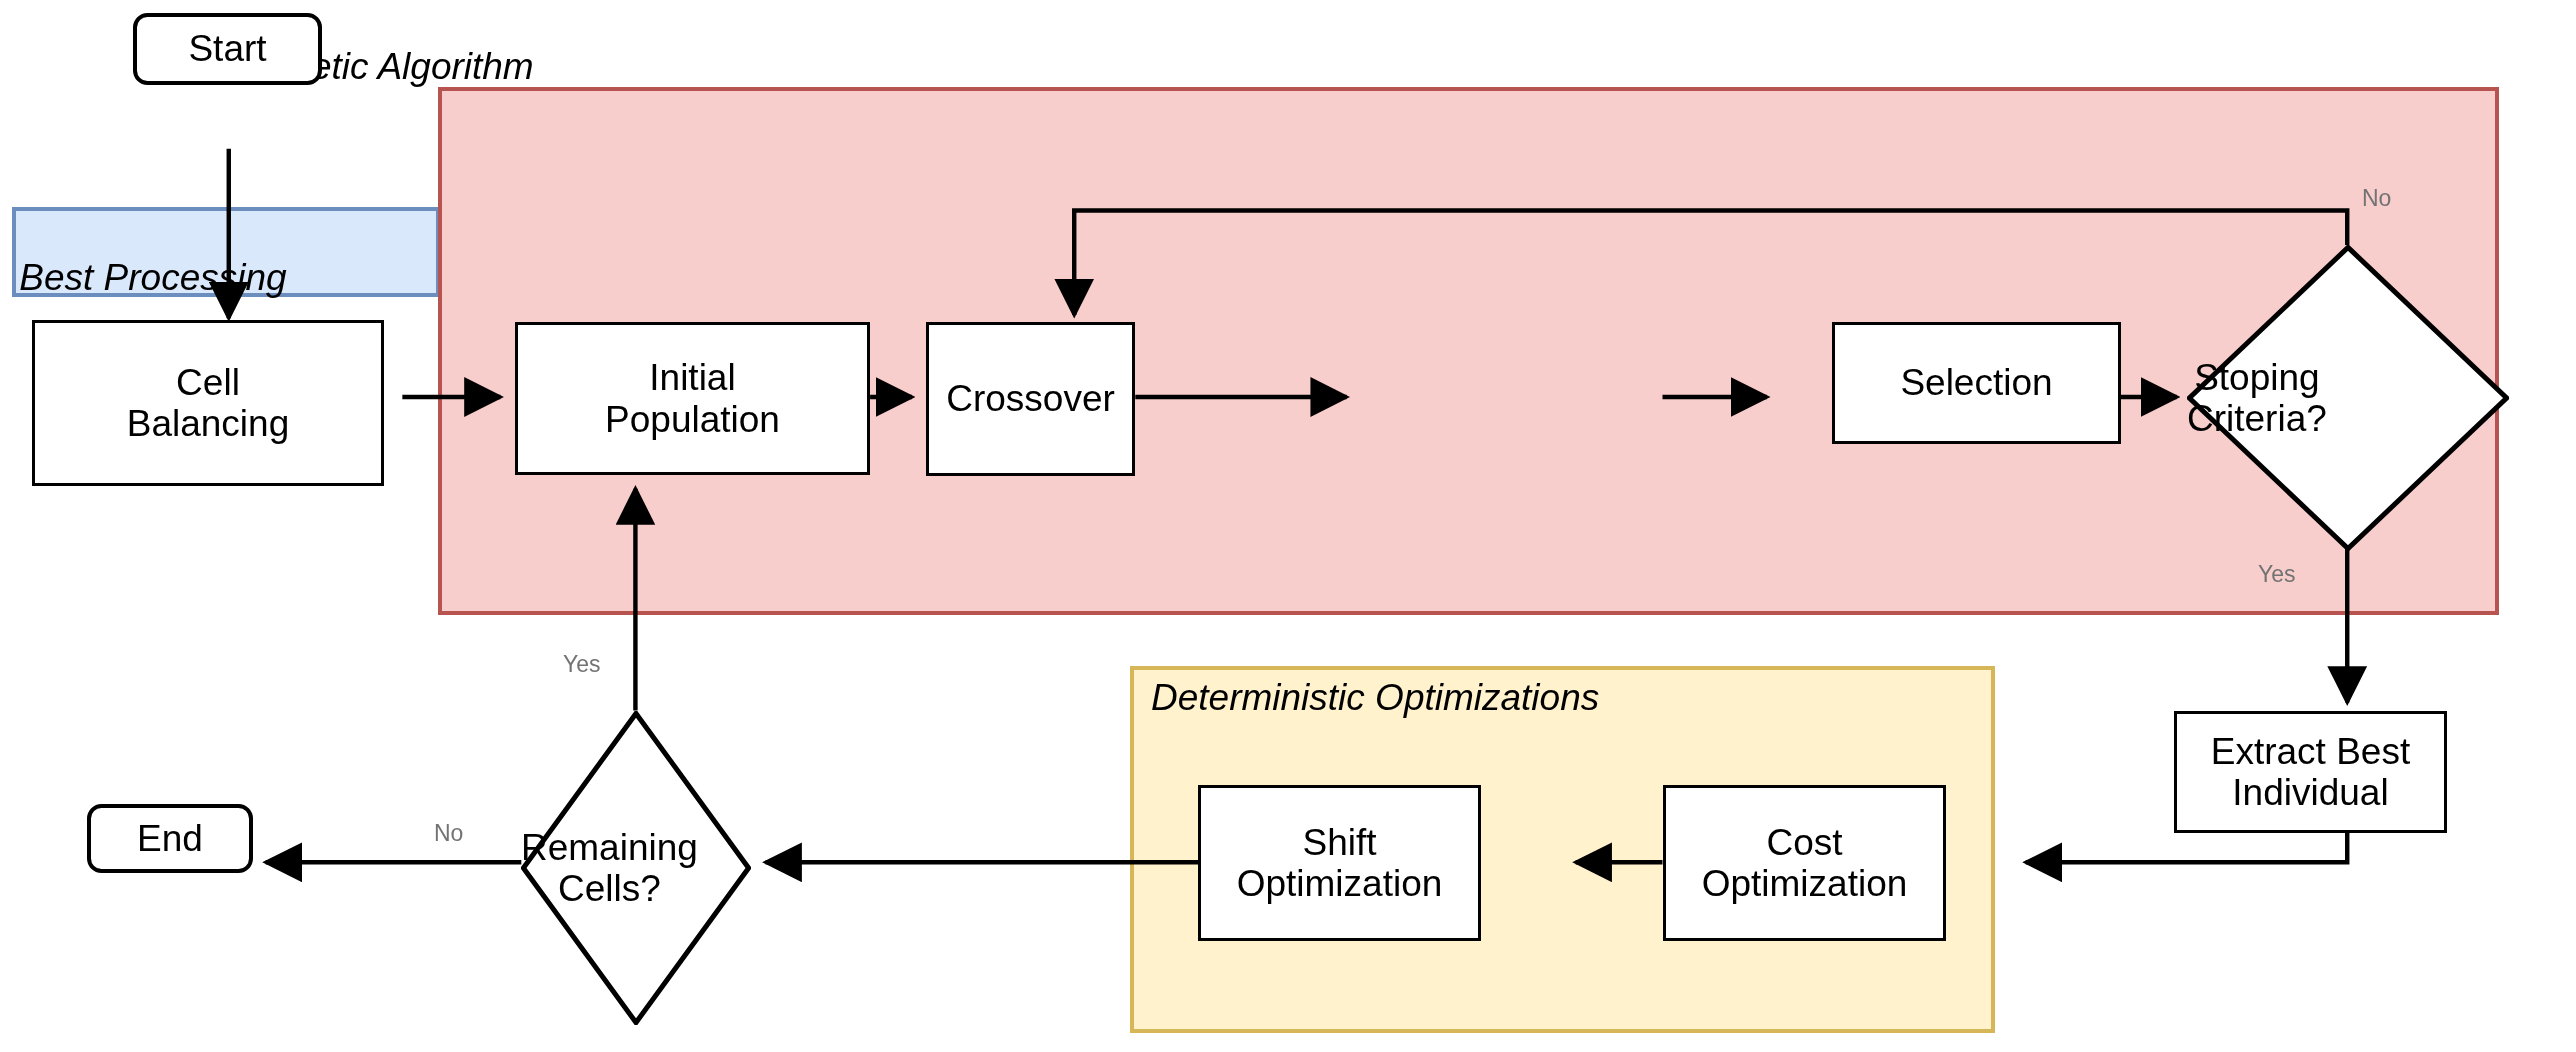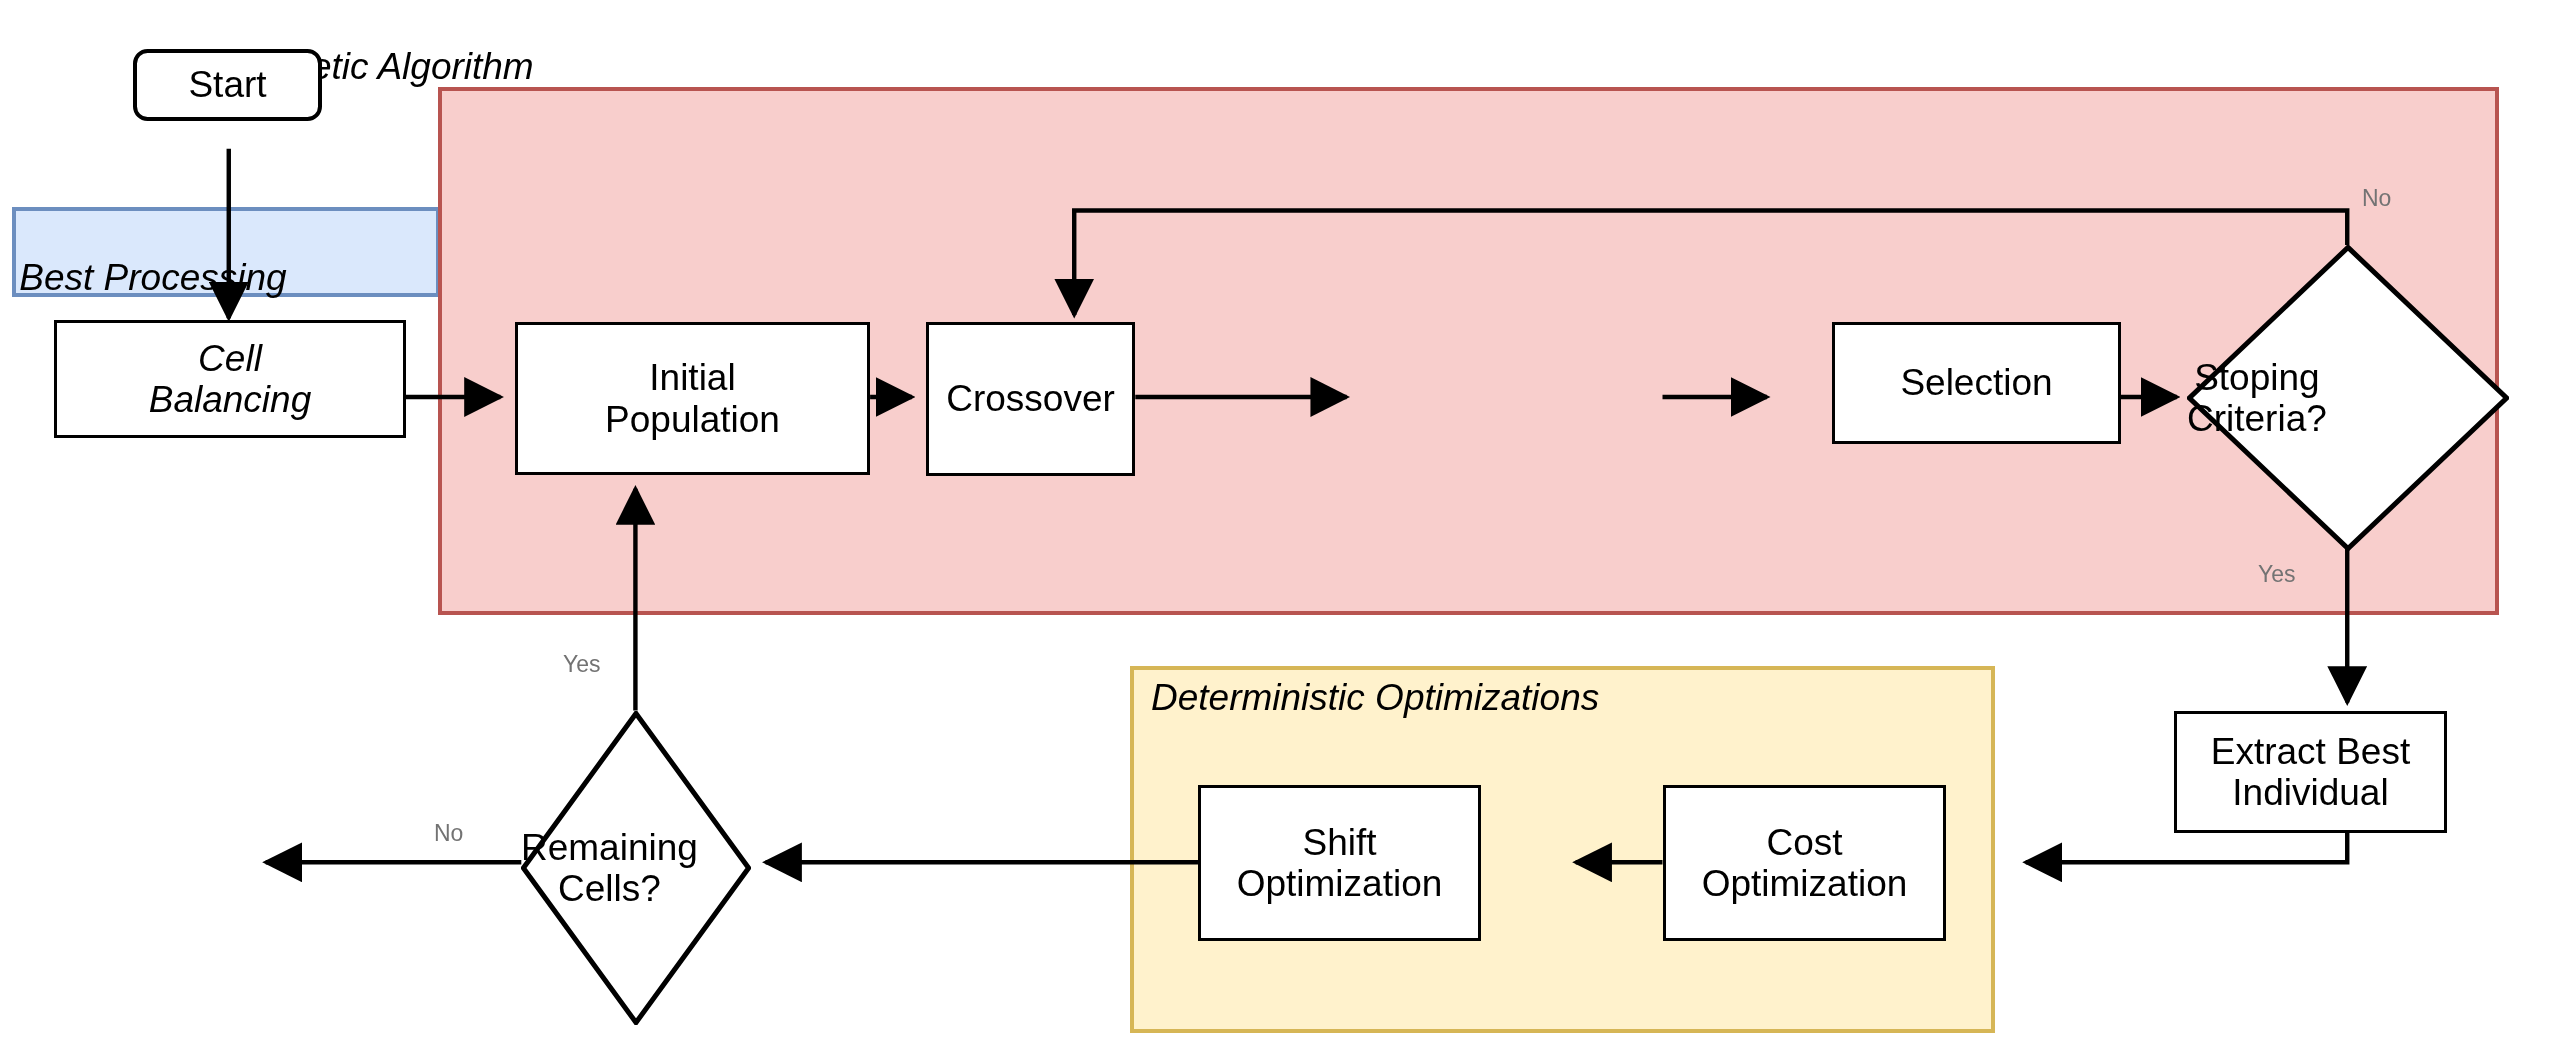--- a/index.html
+++ b/index.html
@@ -30,21 +30,21 @@
     border:3.2px solid #000000;
     display:flex;
     align-items:center;
     justify-content:center;
     text-align:center;
     font-size:37px;
     color:#000000;
     line-height:1.12;
     white-space:pre-line;
   }
-  .node.terminator{border-radius:14.5px;border-width:4px;margin-top:36px;}
+  .node.terminator{border-radius:14.5px;border-width:4px;}
 
   .diamond{
     position:absolute;
     display:flex;
     align-items:center;
     justify-content:flex-start;
     text-align:center;
     font-size:37px;
     color:#000000;
     line-height:1.12;
@@ -111,40 +111,41 @@
   </svg>
 
   <div class="group-label" style="left: 241px; top: 48px; z-index: 4;">Genetic Algorithm</div>
 
   <div class="group-label" style="left: 19.3px; top: 259px; z-index: 4;">Best Processing</div>
 
   <div class="group-label" style="left: 1151px; top: 679px; z-index: 4;">Deterministic Optimizations</div>
 
   <div class="node terminator" style="left: 133px; top: 13px; width: 189px; height: 72px; z-index: 4;">Start</div>
 
-  <div class="node" style="left: 54px; top: 320px; width: 352px; height: 118px; z-index: 4; font-style: italic;">Cell
+  <div class="node" style="left: 32px; top: 320px; width: 352px; height: 166px; z-index: 4;">Cell
 Balancing</div>
 
   <div class="node" style="left: 515px; top: 322px; width: 355px; height: 153px; z-index: 4;">Initial
 Population</div>
 
   <div class="node" style="left: 926px; top: 322px; width: 209px; height: 154px; z-index: 4;">Crossover</div>
 
 
   <div class="node" style="left: 1832px; top: 322px; width: 289px; height: 122px; z-index: 4;">Selection</div>
 
   <div class="node" style="left: 2174px; top: 711px; width: 273px; height: 122px; z-index: 4;">Extract Best
 Individual</div>
 
   <div class="node" style="left: 1663px; top: 785px; width: 283px; height: 156px; z-index: 4;">Cost
 Optimization</div>
 
   <div class="node" style="left: 1198px; top: 785px; width: 283px; height: 156px; z-index: 4;">Shift
 Optimization</div>
 
+  <div class="node terminator" style="left: 87px; top: 804px; width: 166px; height: 69px; z-index: 4;">End</div>
 
   <div class="diamond" style="left: 2187px; top: 245px; width: 322px; height: 306px; z-index: 4;">
     <svg class="dshape" viewBox="0 0 400 380" preserveAspectRatio="none">
       <polygon points="200,3 397,190 200,377 3,190" fill="#ffffff" stroke="#000000" stroke-width="5" vector-effect="non-scaling-stroke"></polygon>
     </svg>
     <span class="dtext">Stoping
 Criteria?</span>
   </div>
 
   <div class="diamond" style="left: 521px; top: 711px; width: 230px; height: 314px; z-index: 4;">

